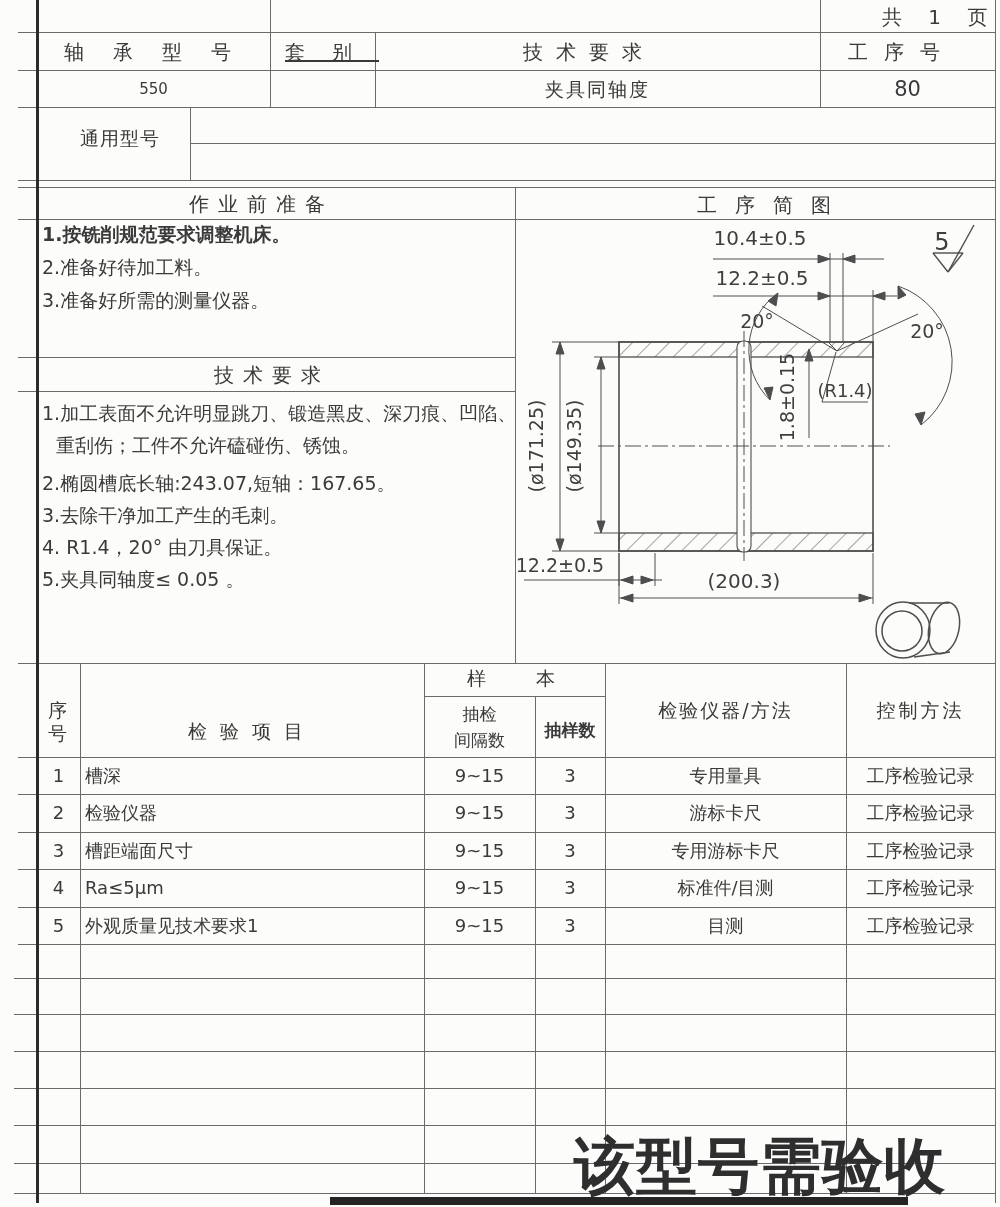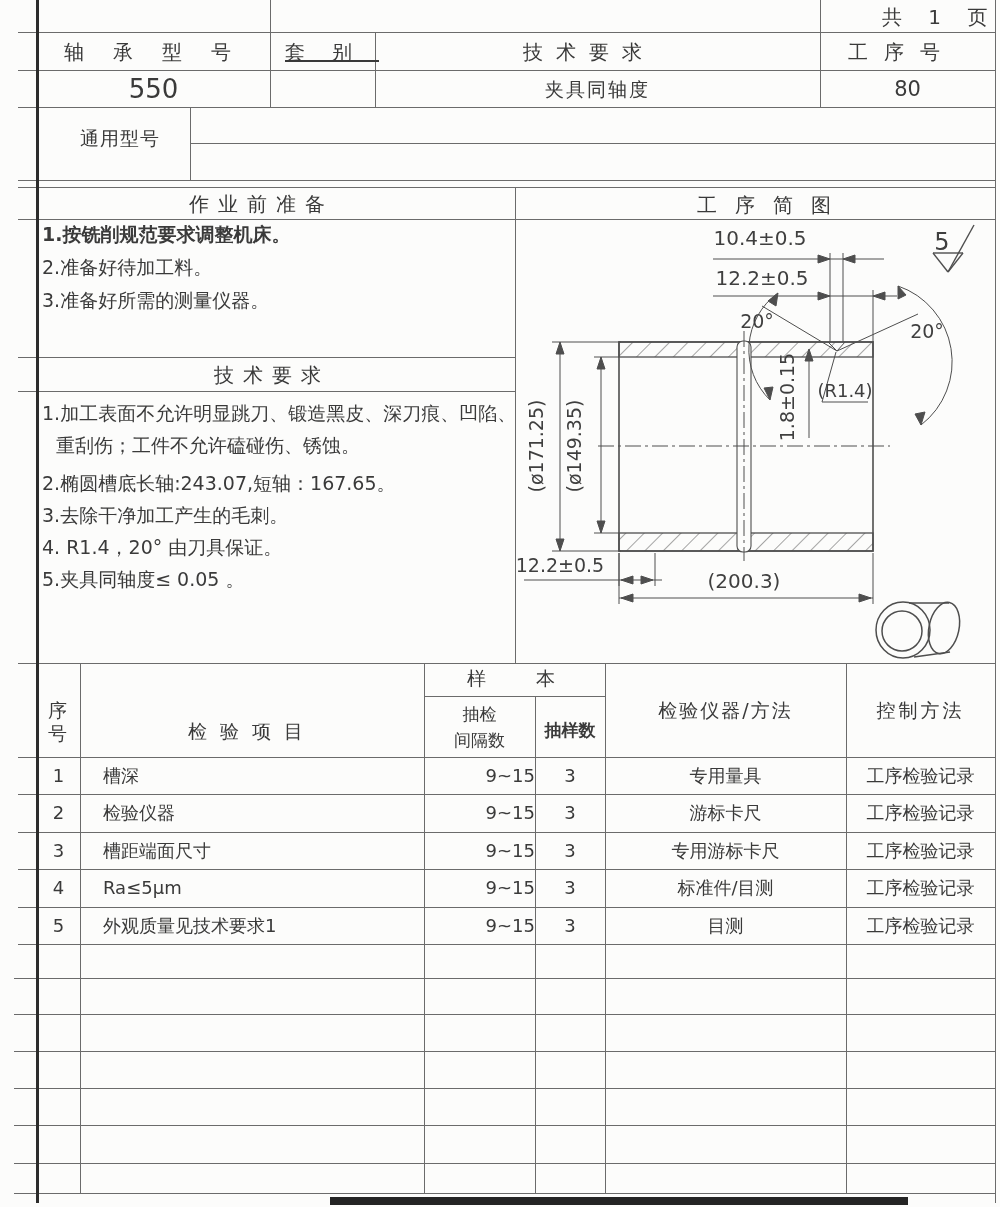--- a/index.html
+++ b/index.html
@@ -9,22 +9,22 @@
     font-family:"DejaVu Sans",sans-serif;color:#3a3a3a;
   }
   .hl{position:absolute;height:1px;background:#6b6b6b;z-index:1;}
   .vl{position:absolute;width:1px;background:#6b6b6b;z-index:1;}
   .t{position:absolute;white-space:nowrap;z-index:2;line-height:24px;font-size:19px;color:#3a3a3a;}
   .c{text-align:center;}
   .hdr{font-size:20px;}
   .trow{position:absolute;left:37px;width:958px;height:37px;z-index:2;}
   .trow .cc{position:absolute;top:0;height:37px;line-height:37px;font-size:18px;text-align:center;white-space:nowrap;}
   .trow .c1{left:0;width:43px;}
-  .trow .c2{left:54px;width:344px;text-align:left;padding-left:12px;box-sizing:border-box;}
-  .trow .c3{left:387px;width:111px;text-align:right;}
+  .trow .c2{left:36px;width:344px;text-align:left;padding-left:12px;box-sizing:border-box;}
+  .trow .c3{left:387px;width:111px;}
   .trow .c4{left:498px;width:70px;}
   .trow .c5{left:568px;width:241px;}
   .trow .c6{left:809px;width:149px;}
   #seq-hdr{position:absolute;left:37px;top:663px;width:43px;height:94px;z-index:2;
     display:flex;align-items:center;justify-content:center;}
   #seq-hdr span{writing-mode:vertical-lr;letter-spacing:26px;font-size:19px;}
   #stamp{position:absolute;left:574px;top:1126px;z-index:6;font-size:61px;font-weight:700;
     letter-spacing:1px;color:#2e2e2e;white-space:nowrap;}
   #left-border{position:absolute;left:36px;top:0;width:3px;height:1203px;background:#2c2c2c;z-index:3;}
   #bottom-bar{position:absolute;left:330px;top:1197px;width:578px;height:8px;background:#242424;z-index:3;}
@@ -39,21 +39,21 @@
   <div id="left-border"></div>
   <div id="bottom-bar"></div>
 
   <div class="t hdr" style="left:842px;top:5px;letter-spacing:10px;margin-left:40px;">共 1 页</div>
 
   <div class="t hdr" style="left:64px;top:40px;letter-spacing:29px;">轴承型号</div>
   <div class="t hdr" style="left:285px;top:40px;letter-spacing:27px;text-decoration:underline;">套别</div>
   <div class="t hdr" style="left:523px;top:40px;letter-spacing:13px;">技术要求</div>
   <div class="t hdr" style="left:848px;top:40px;letter-spacing:16px;">工序号</div>
 
-  <div class="t c" style="left:37px;top:77px;width:233px;font-size:26px;">550</div>
+  <div class="t c" style="left:37px;top:77px;width:233px;font-size:15px;">550</div>
   <div class="t c" style="left:375px;top:77px;width:445px;letter-spacing:2px;">夹具同轴度</div>
   <div class="t c" style="left:820px;top:77px;width:175px;font-size:21px;">80</div>
 
   <div class="t" style="left:80px;top:126px;letter-spacing:1px;">通用型号</div>
 
   <div class="t hdr" style="left:189px;top:192px;letter-spacing:9px;">作业前准备</div>
   <div class="t" style="left:42px;top:222px;font-weight:bold;">1.按铣削规范要求调整机床。</div>
   <div class="t" style="left:42px;top:255px;">2.准备好待加工料。</div>
   <div class="t" style="left:42px;top:288px;">3.准备好所需的测量仪器。</div>
 
@@ -210,20 +210,21 @@
   </div>
   <div class="trow" style="top:907px;">
     <div class="cc c1">5</div>
     <div class="cc c2">外观质量见技术要求1</div>
     <div class="cc c3">9~15</div>
     <div class="cc c4">3</div>
     <div class="cc c5">目测</div>
     <div class="cc c6">工序检验记录</div>
   </div>
 
+  <div id="stamp">该型号需验收</div>
 
 <div class="hl" style="top: 32px; left: 18px; width: 977px;"></div>
     <div class="hl" style="top: 70px; left: 18px; width: 977px;"></div>
     <div class="hl" style="top: 107px; left: 18px; width: 977px;"></div>
     <div class="hl" style="top: 143px; left: 190px; width: 805px;"></div>
     <div class="hl" style="top: 180px; left: 18px; width: 977px;"></div>
     <div class="hl" style="top: 187px; left: 18px; width: 977px;"></div>
     <div class="hl" style="top: 219px; left: 18px; width: 977px;"></div>
     <div class="hl" style="top: 357px; left: 18px; width: 497px;"></div>
     <div class="hl" style="top: 391px; left: 18px; width: 497px;"></div>

